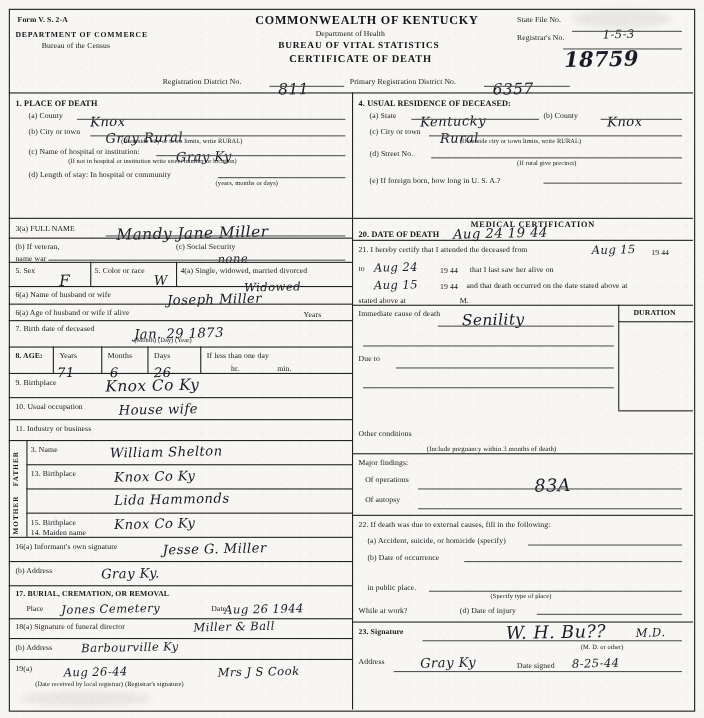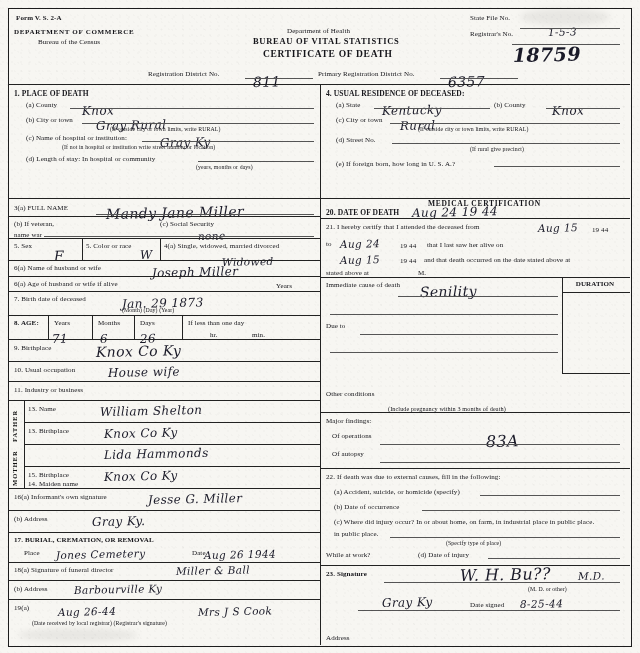--- a/index.html
+++ b/index.html
@@ -78,20 +78,21 @@
 <body>
 
 <div id="sheet">
 
   <div class="frame" style="left:8px;top:8px;width:622px;height:637px;"></div>
 
   <div class="abs pr b" style="left:16px;top:14px;">Form V. S. 2-A</div>
   <div class="abs pr b cap" style="left:14px;top:28px;">DEPARTMENT OF COMMERCE</div>
   <div class="abs pr" style="left:38px;top:38px;">Bureau of the Census</div>
 
+  <div class="abs pr b cap" style="left:232px;top:13px;font-size:11px;">COMMONWEALTH OF KENTUCKY</div>
   <div class="abs pr" style="left:287px;top:27px;">Department of Health</div>
   <div class="abs pr b cap" style="left:253px;top:36px;font-size:8.5px;">BUREAU OF VITAL STATISTICS</div>
   <div class="abs pr b cap" style="left:263px;top:49px;font-size:9.5px;">CERTIFICATE OF DEATH</div>
 
   <div class="abs pr" style="left:470px;top:14px;">State File No.</div>
   <div class="abs pr" style="left:470px;top:30px;">Registrar's No.</div>
   <div class="abs hand sm" style="left:548px;top:26px;">1-5-3</div>
   <div class="abs hand xl" style="left:513px;top:44px;font-size:19px;">18759</div>
   <div class="ul" style="left:520px;top:28px;width:100px;"></div>
   <div class="ul" style="left:512px;top:44px;width:108px;"></div>
@@ -207,21 +208,21 @@
   <div class="abs hand" style="left:108px;top:366px;">House wife</div>
   <div class="line hl" style="left:8px;top:381px;width:312px;"></div>
 
   <div class="abs pr" style="left:14px;top:386px;">11. Industry or business</div>
   <div class="line hl" style="left:8px;top:400px;width:312px;"></div>
 
   <div class="line vl" style="left:24px;top:400px;height:88px;"></div>
   <div class="sidelabel" style="left:11px;top:405px;height:42px;width:12px;">FATHER</div>
   <div class="sidelabel" style="left:11px;top:447px;height:42px;width:12px;">MOTHER</div>
 
-  <div class="abs pr" style="left:28px;top:405px;">13. Name</div>
+  <div class="abs pr" style="left:28px;top:405px;">3. Name</div>
   <div class="abs hand" style="left:100px;top:405px;">William Shelton</div>
   <div class="line hl" style="left:24px;top:422px;width:296px;"></div>
   <div class="abs pr" style="left:28px;top:427px;">13. Birthplace</div>
   <div class="abs hand" style="left:104px;top:427px;">Knox Co Ky</div>
   <div class="line hl" style="left:24px;top:444px;width:296px;"></div>
 
   <div class="abs pr" style="left:28px;top:449px;margin-top:31px;">14. Maiden name</div>
   <div class="abs hand" style="left:104px;top:448px;">Lida Hammonds</div>
   <div class="line hl" style="left:24px;top:466px;width:296px;"></div>
   <div class="abs pr" style="left:28px;top:471px;">15. Birthplace</div>
@@ -298,37 +299,36 @@
   <div class="ul" style="left:380px;top:444px;width:240px;"></div>
   <div class="abs pr" style="left:332px;top:450px;">Of autopsy</div>
   <div class="ul" style="left:380px;top:462px;width:240px;"></div>
   <div class="line hl" style="left:320px;top:468px;width:310px;"></div>
 
   <div class="abs pr" style="left:326px;top:473px;">22. If death was due to external causes, fill in the following:</div>
   <div class="abs pr" style="left:334px;top:488px;">(a)  Accident, suicide, or homicide (specify)</div>
   <div class="ul" style="left:480px;top:495px;width:140px;"></div>
   <div class="abs pr" style="left:334px;top:503px;">(b)  Date of occurrence</div>
   <div class="ul" style="left:422px;top:510px;width:198px;"></div>
-  <div class="abs pr" style="left:334px;top:518px;">(c)  Where did injury occur? In or about home, on farm, in industrial place in public place.</div>
   <div class="abs pr" style="left:334px;top:530px;">in public place.</div>
   <div class="ul" style="left:390px;top:537px;width:230px;"></div>
   <div class="abs pr tiny" style="left:446px;top:540px;">(Specify type of place)</div>
 
   <div class="abs pr" style="left:326px;top:551px;">While at work?</div>
   <div class="abs pr" style="left:418px;top:551px;">(d)  Date of injury</div>
   <div class="ul" style="left:488px;top:558px;width:132px;"></div>
   <div class="line hl" style="left:320px;top:565px;width:310px;"></div>
 
   <div class="abs pr b" style="left:326px;top:570px;">23. Signature</div>
   <div class="abs hand lg" style="left:460px;top:566px;font-size:16px;">W. H. Bu??</div>
   <div class="abs hand sm" style="left:578px;top:570px;">M.D.</div>
   <div class="ul" style="left:384px;top:582px;width:236px;"></div>
   <div class="abs pr tiny" style="left:528px;top:586px;">(M. D. or other)</div>
 
-  <div class="abs pr" style="left:326px;top:598px;margin-top:36px;">Address</div>
+  <div class="abs pr" style="left:326px;top:598px;">Address</div>
   <div class="abs hand" style="left:382px;top:596px;">Gray Ky</div>
   <div class="abs pr" style="left:470px;top:601px;">Date signed</div>
   <div class="abs hand sm" style="left:520px;top:598px;">8-25-44</div>
   <div class="ul" style="left:358px;top:610px;width:262px;"></div>
 
   <div class="noise"></div>
   <div class="smudge" style="left:520px;top:8px;width:90px;height:18px;"></div>
   <div class="smudge" style="left:18px;top:628px;width:120px;height:14px;"></div>
 </div>
 

